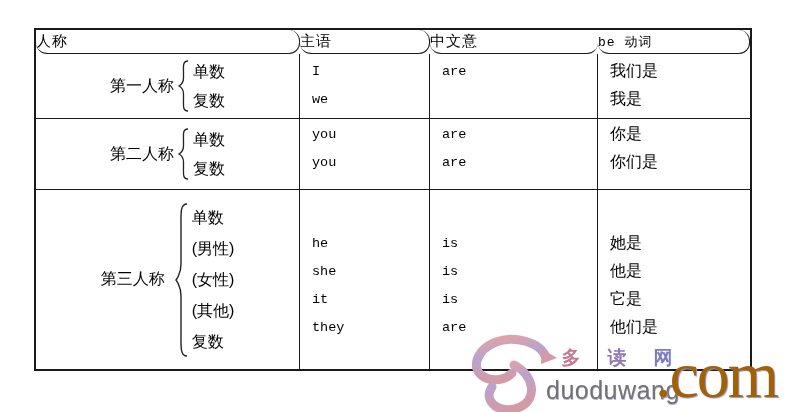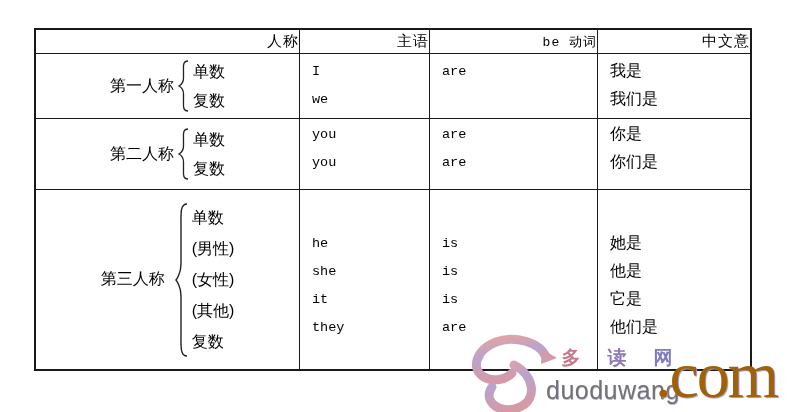--- a/index.html
+++ b/index.html
@@ -11,21 +11,21 @@
   .tbl{
     position:absolute;left:34px;top:28px;width:718px;height:343px;
     box-sizing:border-box;border:2px solid #1a1a1a;background:#fff;
     display:grid;
     grid-template-columns:264px 130px 168px 1fr;
     grid-template-rows:24px 65px 71px 1fr;
   }
   .c{box-sizing:border-box;border-right:1px solid #1a1a1a;border-bottom:1px solid #1a1a1a;overflow:hidden;}
   .c.lc{border-right:none;}
   .c.lr{border-bottom:none;}
-  .hd{display:flex;align-items:center;justify-content:flex-end;font-size:15px;letter-spacing:1px;}
+  .hd{display:flex;align-items:center;justify-content:flex-start;font-size:15px;letter-spacing:1px;border-radius:11px;}
   .hd .en-inline{font-family:"Liberation Mono","DejaVu Sans Mono",monospace;font-size:13px;}
   .pc{display:flex;align-items:center;justify-content:center;gap:3px;}
   .person{font-size:16px;white-space:nowrap;}
   .forms{display:flex;flex-direction:column;}
   .forms .f{font-size:16px;line-height:29px;white-space:nowrap;}
   .forms.tall .f{line-height:31px;}
   .brace{flex:0 0 auto;}
   .body-cell{padding-left:12px;}
   .cell-pad-r1{padding-top:3px;}
   .cell-pad-r2{padding-top:1px;}
@@ -51,47 +51,47 @@
 <body>
 
 <div class="tbl">
 
   <div class="c hd">
     <span>人称</span>
   </div>
   <div class="c hd">
     <span>主语</span>
   </div>
+  <div class="c hd lc">
+    <span>中文意</span>
+  </div>
   <div class="c hd">
     <span class="en-inline">be 动词</span>
-  </div>
-  <div class="c hd lc">
-    <span>中文意</span>
   </div>
 
   <div class="c pc">
     <span class="person">第一人称</span>
     <svg class="brace" width="13" height="54" viewBox="0 0 13 54">
       <path d="M11,2 C5.5,2 6.5,7 6.5,13 L6.5,19 C6.5,24.5 2,27 2,27 C2,27 6.5,29.5 6.5,35 L6.5,41 C6.5,47 5.5,52 11,52" fill="none" stroke="#222" stroke-width="1.3"></path>
     </svg>
     <div class="forms">
       <div class="f">单数</div>
       <div class="f">复数</div>
     </div>
   </div>
   <div class="c body-cell cell-pad-r1">
     <div class="line en">I</div>
     <div class="line en">we</div>
   </div>
   <div class="c body-cell cell-pad-r1">
     <div class="line en">are</div>
   </div>
   <div class="c lc body-cell cell-pad-r1">
+    <div class="line cn">我们是</div>
     <div class="line cn">我是</div>
-    <div class="line cn">我们是</div>
   </div>
 
   <div class="c pc">
     <span class="person">第二人称</span>
     <svg class="brace" width="13" height="54" viewBox="0 0 13 54">
       <path d="M11,2 C5.5,2 6.5,7 6.5,13 L6.5,19 C6.5,24.5 2,27 2,27 C2,27 6.5,29.5 6.5,35 L6.5,41 C6.5,47 5.5,52 11,52" fill="none" stroke="#222" stroke-width="1.3"></path>
     </svg>
     <div class="forms">
       <div class="f">单数</div>
       <div class="f">复数</div>

